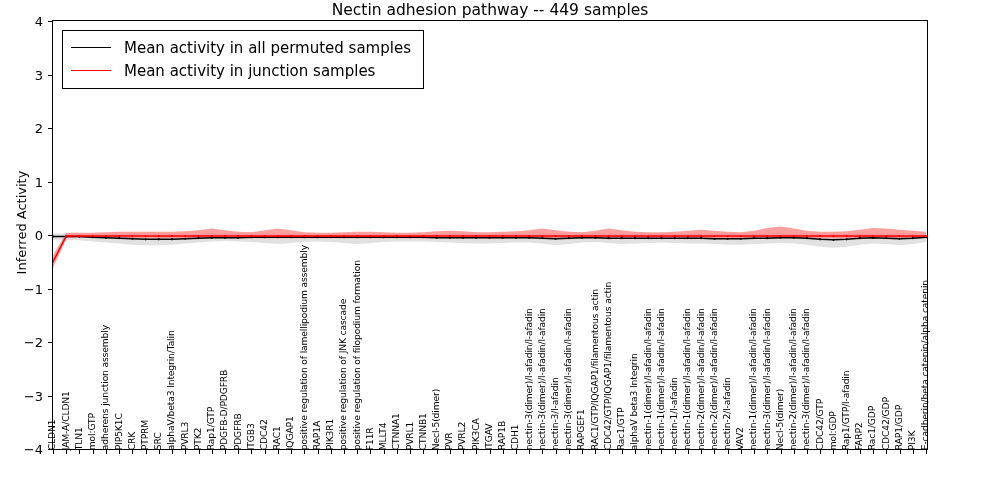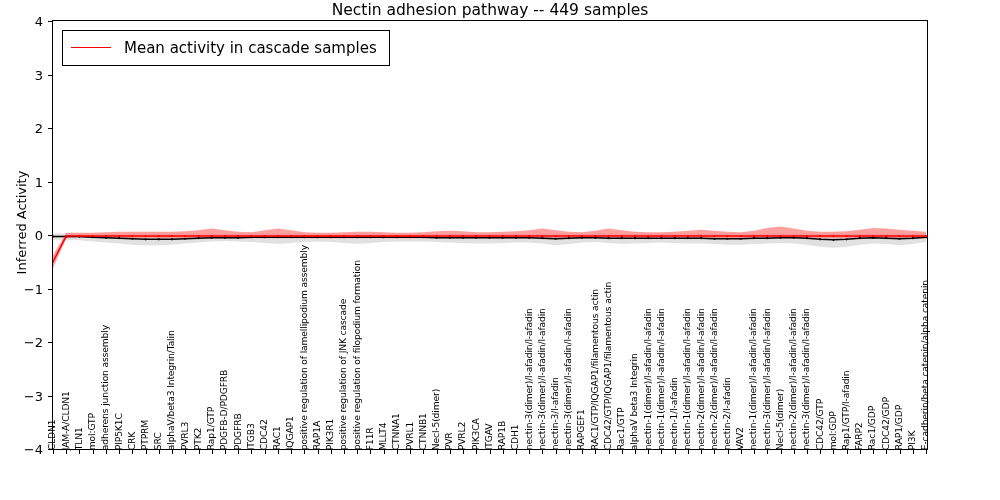--- a/index.html
+++ b/index.html
@@ -368,18 +368,22 @@
       <div class="xlab" style="left: 811.264px;">FARP2</div>
       <div class="xlab" style="left: 824.491px;">Rac1/GDP</div>
       <div class="xlab" style="left: 837.718px;">CDC42/GDP</div>
       <div class="xlab" style="left: 850.945px;">RAP1/GDP</div>
       <div class="xlab" style="left: 864.173px;">PI3K</div>
       <div class="xlab" style="left: 877.4px;">E-cadherin/beta catenin/alpha catenin</div>
     </div>
 
   <div id="legend">
     <div class="legend-row">
+      <span class="legend-swatch"></span>
+      <span class="legend-text">Mean activity in all permuted samples</span>
+    </div>
+    <div class="legend-row">
       <span class="legend-swatch red"></span>
-      <span class="legend-text">Mean activity in cascade samples</span>
+      <span class="legend-text">Mean activity in junction samples</span>
     </div>
   </div>
 
 </div>
 
 </body></html>

